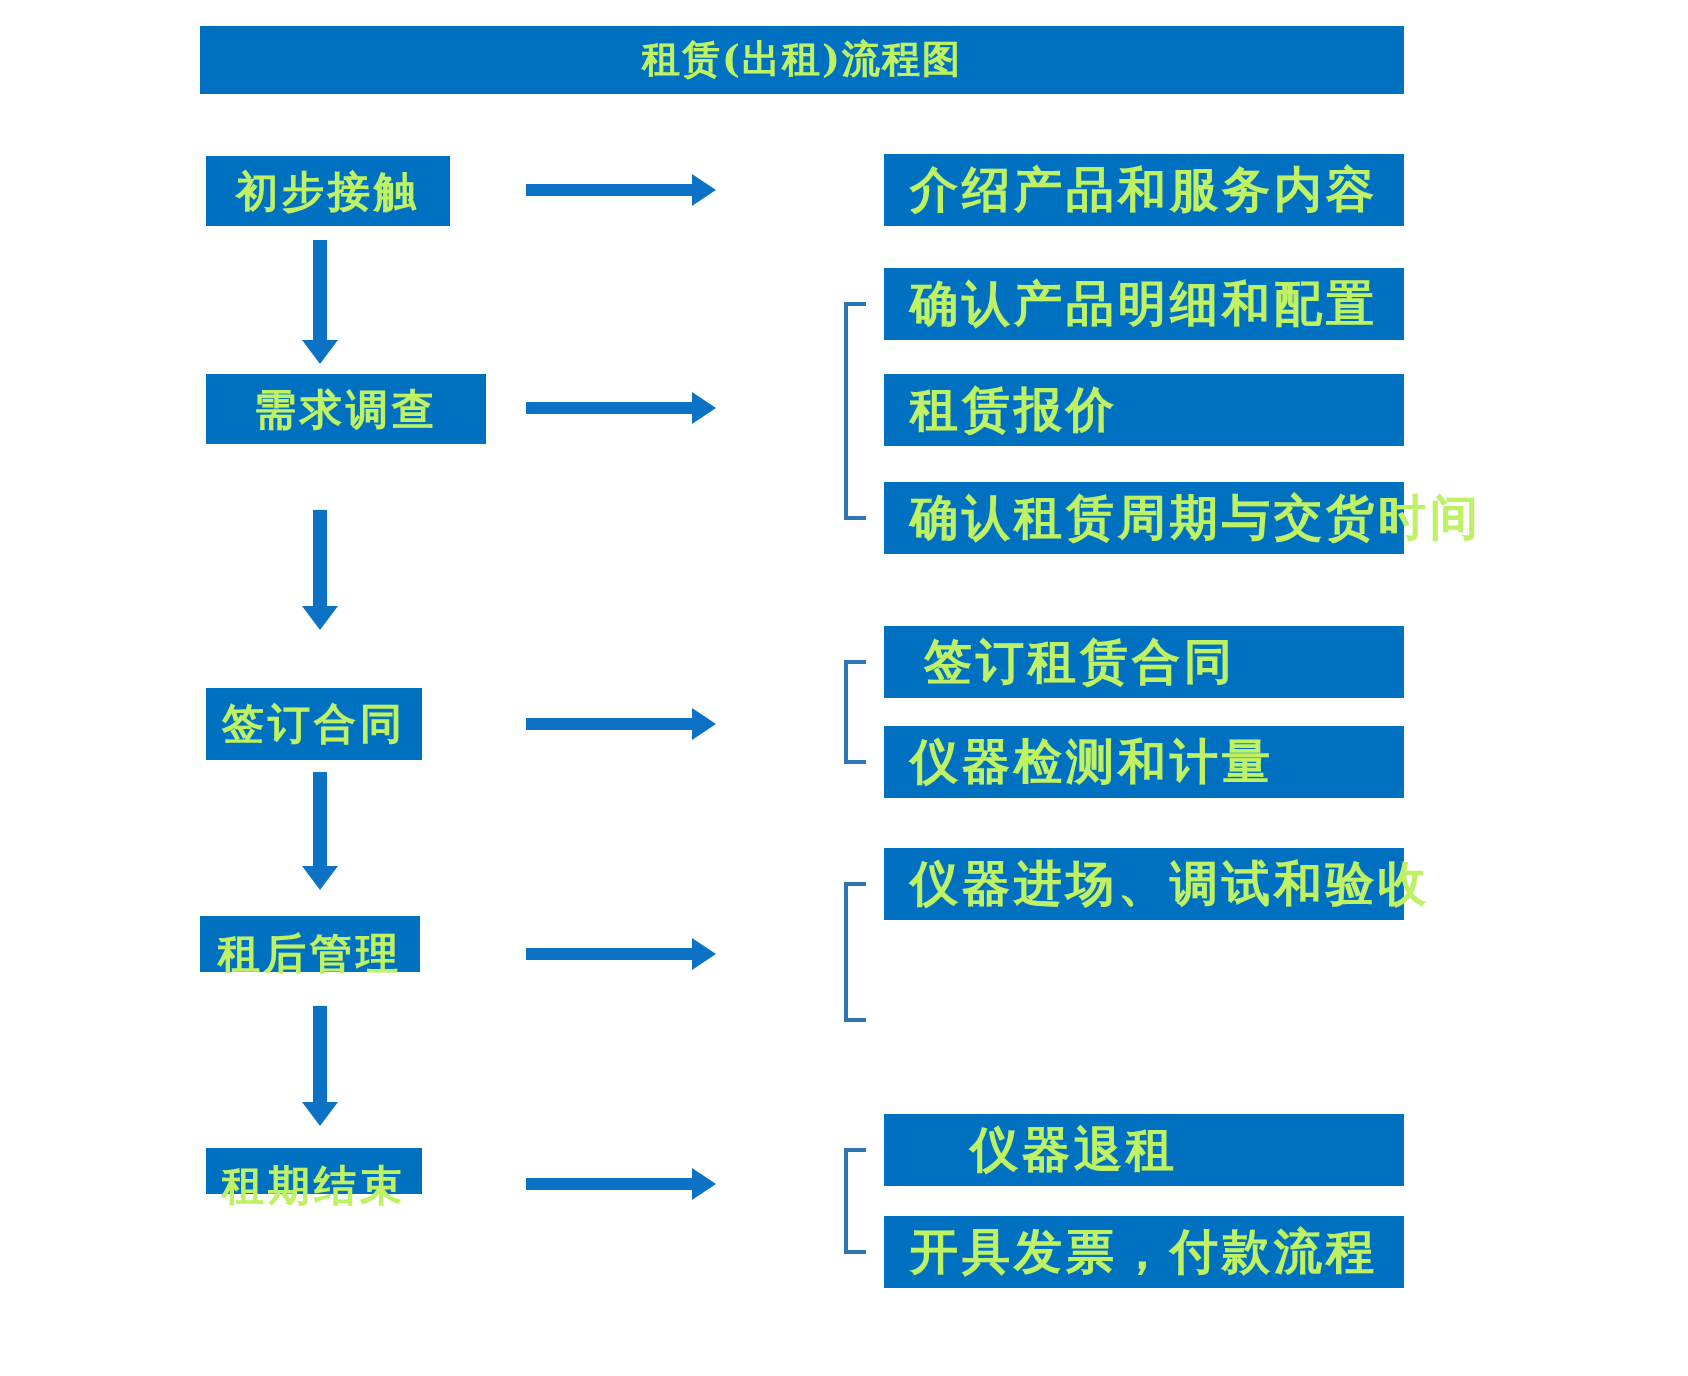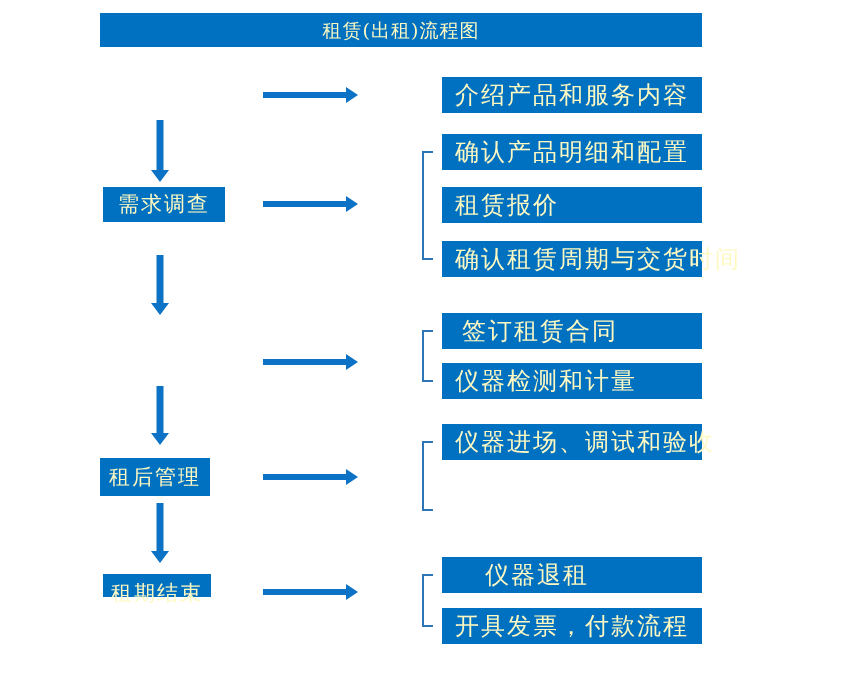--- a/index.html
+++ b/index.html
@@ -18,44 +18,44 @@
   .svg-layer {
     position: absolute;
     left: 0;
     top: 0;
     width: 844px;
     height: 688px;
   }
   .box {
     position: absolute;
     background: #0070C0;
-    color: #fef9c3;
-    font-weight: normal;
+    color: #bef264;
+    font-weight: bold;
     white-space: nowrap;
     box-sizing: border-box;
   }
   .title-bar {
     left: 100px;
     top: 13px;
     width: 602px;
     height: 34px;
     line-height: 34px;
     text-align: center;
     font-size: 19px;
     letter-spacing: 1px;
   }
   .stage {
     text-align: center;
     font-size: 21px;
     letter-spacing: 2px;
   }
   .stage-1 { left: 103px; top: 78px;  width: 122px; height: 35px; line-height: 35px; }
-  .stage-2 { left: 103px; top: 187px; width: 122px; height: 35px; line-height: 35px; }
+  .stage-2 { left: 103px; top: 187px; width: 140px; height: 35px; line-height: 35px; }
   .stage-3 { left: 103px; top: 344px; width: 108px; height: 36px; line-height: 36px; }
-  .stage-4 { left: 100px; top: 458px; width: 110px; height: 38px; line-height: 38px; }
+  .stage-4 { left: 100px; top: 458px; width: 110px; height: 28px; line-height: 38px; }
   .stage-5 { left: 103px; top: 574px; width: 108px; height: 23px; line-height: 38px; }
   .detail {
     left: 442px;
     width: 260px;
     height: 36px;
     line-height: 36px;
     padding-left: 13px;
     text-align: left;
     font-size: 24px;
     letter-spacing: 2px;
@@ -120,21 +120,23 @@
     </g>
 
     <path class="bracket" d="M433,152 H423 V259 H433"></path>
     <path class="bracket" d="M433,331 H423 V381 H433"></path>
     <path class="bracket" d="M433,442 H423 V510 H433"></path>
     <path class="bracket" d="M433,575 H423 V626 H433"></path>
   </svg>
 
   <div class="box title-bar">租赁(出租)流程图</div>
 
+  <div class="box stage stage-1">初步接触</div>
   <div class="box stage stage-2">需求调查</div>
+  <div class="box stage stage-3">签订合同</div>
   <div class="box stage stage-4">租后管理</div>
   <div class="box stage stage-5">租期结束</div>
 
   <div class="box detail detail-1">介绍产品和服务内容</div>
   <div class="box detail detail-2">确认产品明细和配置</div>
   <div class="box detail detail-3">租赁报价</div>
   <div class="box detail detail-4">确认租赁周期与交货时间</div>
   <div class="box detail detail-5">签订租赁合同</div>
   <div class="box detail detail-6">仪器检测和计量</div>
   <div class="box detail detail-7">仪器进场、调试和验收</div>

